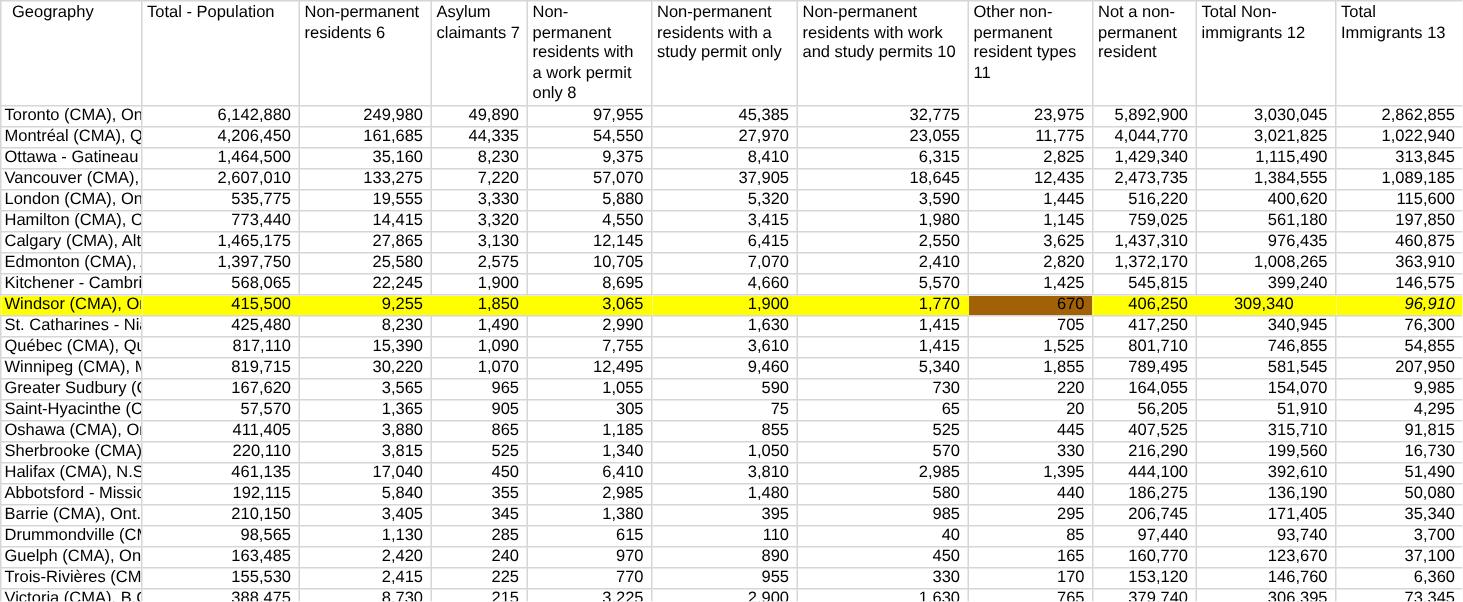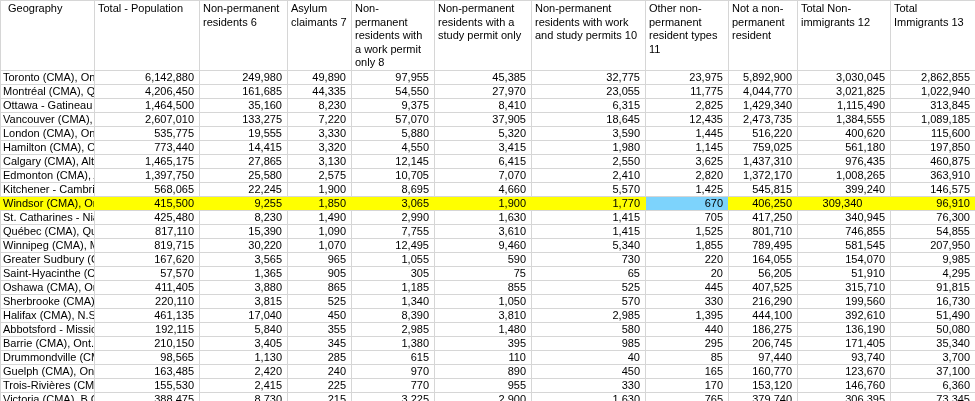--- a/index.html
+++ b/index.html
@@ -203,24 +203,24 @@
           <td class="num">146,575</td>
         </tr>
         <tr>
           <td class="geo" style="background: rgb(255, 255, 0); border-left-color: rgb(255, 255, 0); border-right-color: rgb(255, 255, 0);">Windsor (CMA), Ont</td>
           <td class="num" style="background: rgb(255, 255, 0); border-left-color: rgb(255, 255, 0); border-right-color: rgb(255, 255, 0);">415,500</td>
           <td class="num" style="background: rgb(255, 255, 0); border-left-color: rgb(255, 255, 0); border-right-color: rgb(255, 255, 0);">9,255</td>
           <td class="num" style="background: rgb(255, 255, 0); border-left-color: rgb(255, 255, 0); border-right-color: rgb(255, 255, 0);">1,850</td>
           <td class="num" style="background: rgb(255, 255, 0); border-left-color: rgb(255, 255, 0); border-right-color: rgb(255, 255, 0); text-align: right;">3,065</td>
           <td class="num" style="background: rgb(255, 255, 0); border-left-color: rgb(255, 255, 0); border-right-color: rgb(255, 255, 0);">1,900</td>
           <td class="num" style="background: rgb(255, 255, 0); border-left-color: rgb(255, 255, 0); border-right-color: rgb(255, 255, 0);">1,770</td>
-          <td class="num" style="background: #7dd3fc; border-left-color: rgb(255, 255, 0); border-right-color: rgb(255, 255, 0);">670</td>
+          <td class="num" style="background: #a16207; border-left-color: rgb(255, 255, 0); border-right-color: rgb(255, 255, 0);">670</td>
           <td class="num" style="background: rgb(255, 255, 0); border-left-color: rgb(255, 255, 0); border-right-color: rgb(255, 255, 0); margin-top: 12px;">406,250</td>
           <td class="num" style="background: rgb(255, 255, 0); border-left-color: rgb(255, 255, 0); border-right-color: rgb(255, 255, 0); text-align: center;">309,340</td>
-          <td class="num" style="background: rgb(255, 255, 0); border-left-color: rgb(255, 255, 0); border-right-color: rgb(255, 255, 0);">96,910</td>
+          <td class="num" style="background: rgb(255, 255, 0); border-left-color: rgb(255, 255, 0); border-right-color: rgb(255, 255, 0); font-style: italic;">96,910</td>
         </tr>
         <tr>
           <td class="geo">St. Catharines - Niag</td>
           <td class="num">425,480</td>
           <td class="num">8,230</td>
           <td class="num">1,490</td>
           <td class="num">2,990</td>
           <td class="num">1,630</td>
           <td class="num">1,415</td>
           <td class="num">705</td>
@@ -304,21 +304,21 @@
           <td class="num">330</td>
           <td class="num">216,290</td>
           <td class="num">199,560</td>
           <td class="num">16,730</td>
         </tr>
         <tr>
           <td class="geo">Halifax (CMA), N.S. i</td>
           <td class="num">461,135</td>
           <td class="num">17,040</td>
           <td class="num">450</td>
-          <td class="num">8,390</td>
+          <td class="num">6,410</td>
           <td class="num">3,810</td>
           <td class="num">2,985</td>
           <td class="num">1,395</td>
           <td class="num">444,100</td>
           <td class="num">392,610</td>
           <td class="num">51,490</td>
         </tr>
         <tr>
           <td class="geo">Abbotsford - Mission</td>
           <td class="num">192,115</td>

